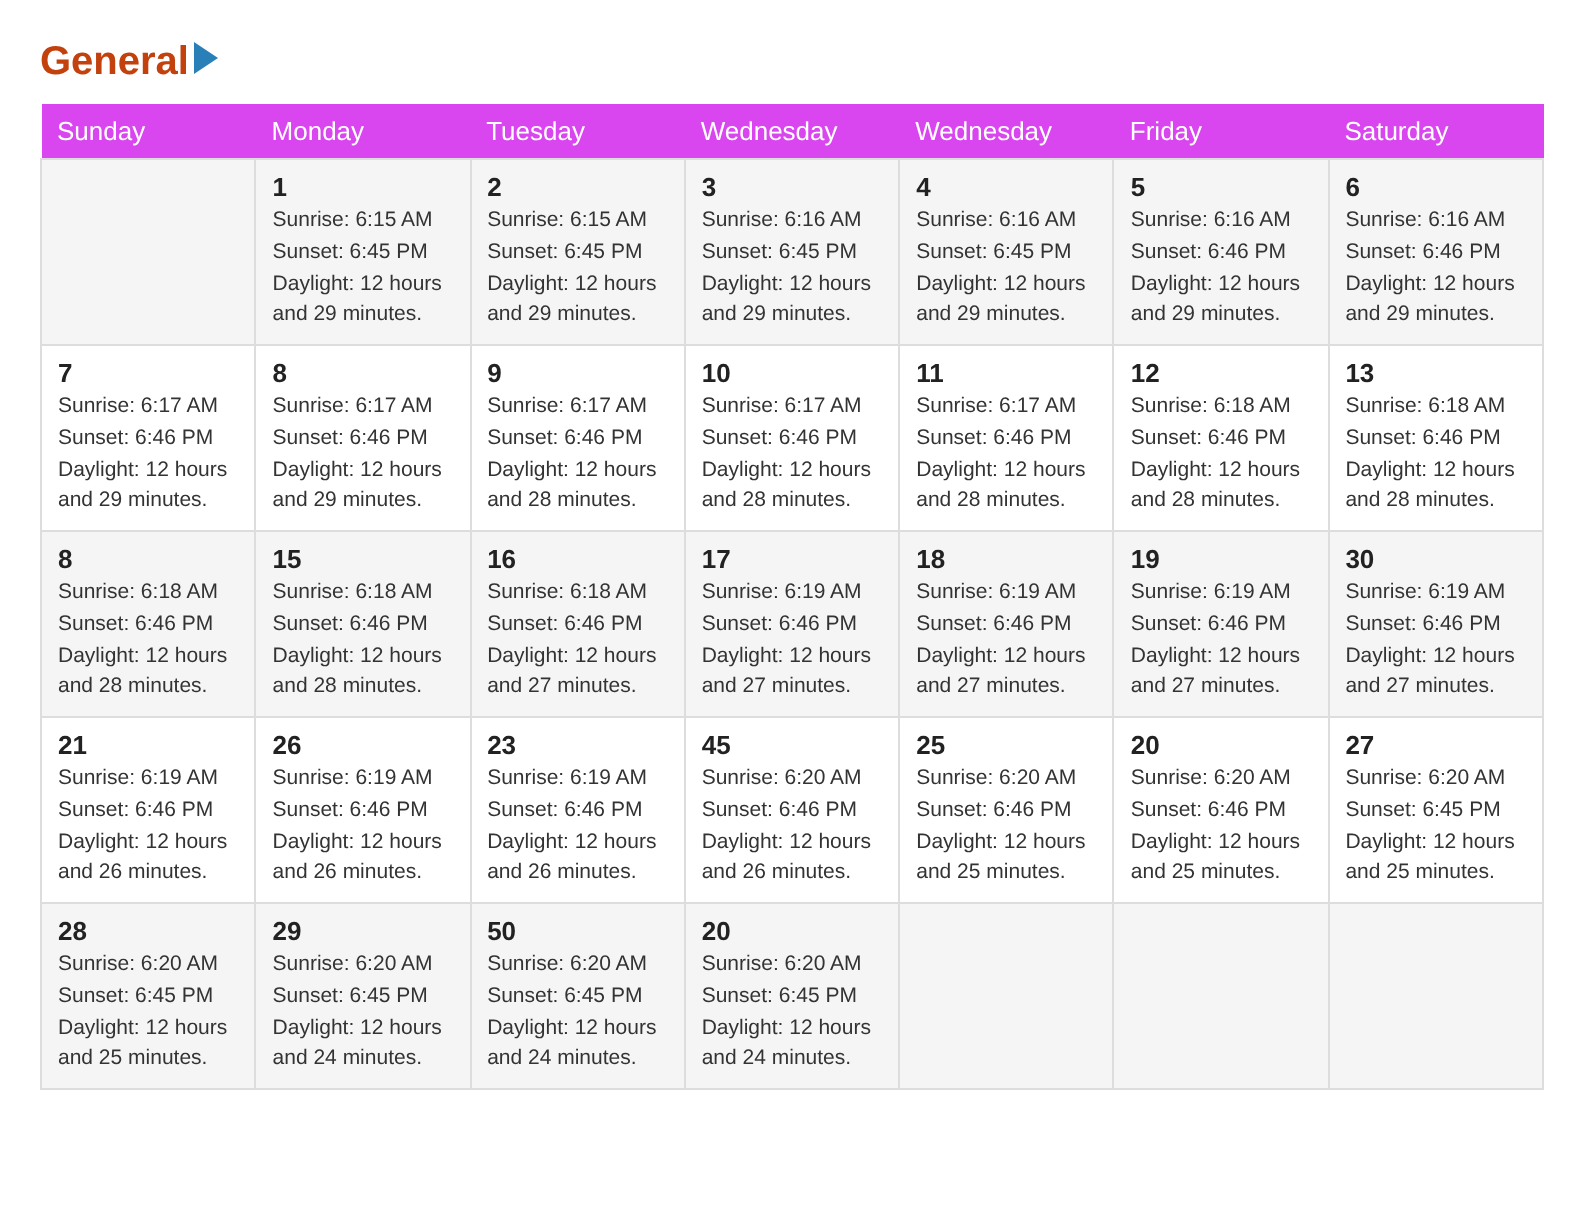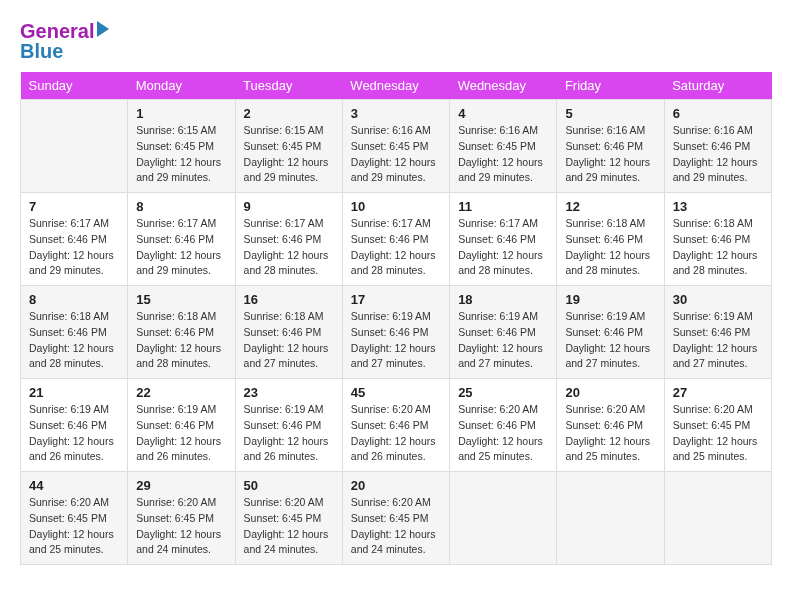--- a/index.html
+++ b/index.html
@@ -16,21 +16,21 @@
       align-items: flex-start;
       margin-bottom: 10px;
     }
     .logo {
       display: flex;
       align-items: center;
     }
     .logo-text {
       font-size: 20px;
       font-weight: bold;
-      color: #a21caf;
+      color: #c2410c;
       line-height: 1.1;
     }
     .logo-arrow {
       width: 0;
       height: 0;
       border-left: 12px solid #2980b9;
       border-top: 8px solid transparent;
       border-bottom: 8px solid transparent;
       margin-left: 3px;
       margin-top: -4px;
@@ -90,23 +90,20 @@
   </style>
 </head>
 <body>
 
 <div class="header">
   <div class="logo">
     <div>
       <div style="display:flex;align-items:center;">
         <span class="logo-text">General</span>
         <div class="logo-arrow"></div>
-      </div>
-      <div style="display:flex;align-items:center;margin-top:-2px;">
-        <span class="logo-text" style="color:#2980b9;">Blue</span>
       </div>
     </div>
   </div>
   <div class="title-block">
     <div class="month-title"></div>
     <div class="location"></div>
   </div>
 </div>
 
 <table>
@@ -271,21 +268,21 @@
       </tr>
       <tr>
         <td>
           <span class="day-num">21</span>
           <div class="day-info" style="white-space: pre-line;">Sunrise: 6:19 AM
 Sunset: 6:46 PM
 Daylight: 12 hours
 and 26 minutes.</div>
         </td>
         <td>
-          <span class="day-num">22</span>
+          <span class="day-num">26</span>
           <div class="day-info" style="white-space: pre-line;">Sunrise: 6:19 AM
 Sunset: 6:46 PM
 Daylight: 12 hours
 and 26 minutes.</div>
         </td>
         <td>
           <span class="day-num">23</span>
           <div class="day-info" style="white-space: pre-line;">Sunrise: 6:19 AM
 Sunset: 6:46 PM
 Daylight: 12 hours
@@ -315,21 +312,21 @@
         <td>
           <span class="day-num">27</span>
           <div class="day-info" style="white-space: pre-line;">Sunrise: 6:20 AM
 Sunset: 6:45 PM
 Daylight: 12 hours
 and 25 minutes.</div>
         </td>
       </tr>
       <tr>
         <td>
-          <span class="day-num">44</span>
+          <span class="day-num">28</span>
           <div class="day-info" style="white-space: pre-line;">Sunrise: 6:20 AM
 Sunset: 6:45 PM
 Daylight: 12 hours
 and 25 minutes.</div>
         </td>
         <td>
           <span class="day-num">29</span>
           <div class="day-info" style="white-space: pre-line;">Sunrise: 6:20 AM
 Sunset: 6:45 PM
 Daylight: 12 hours

